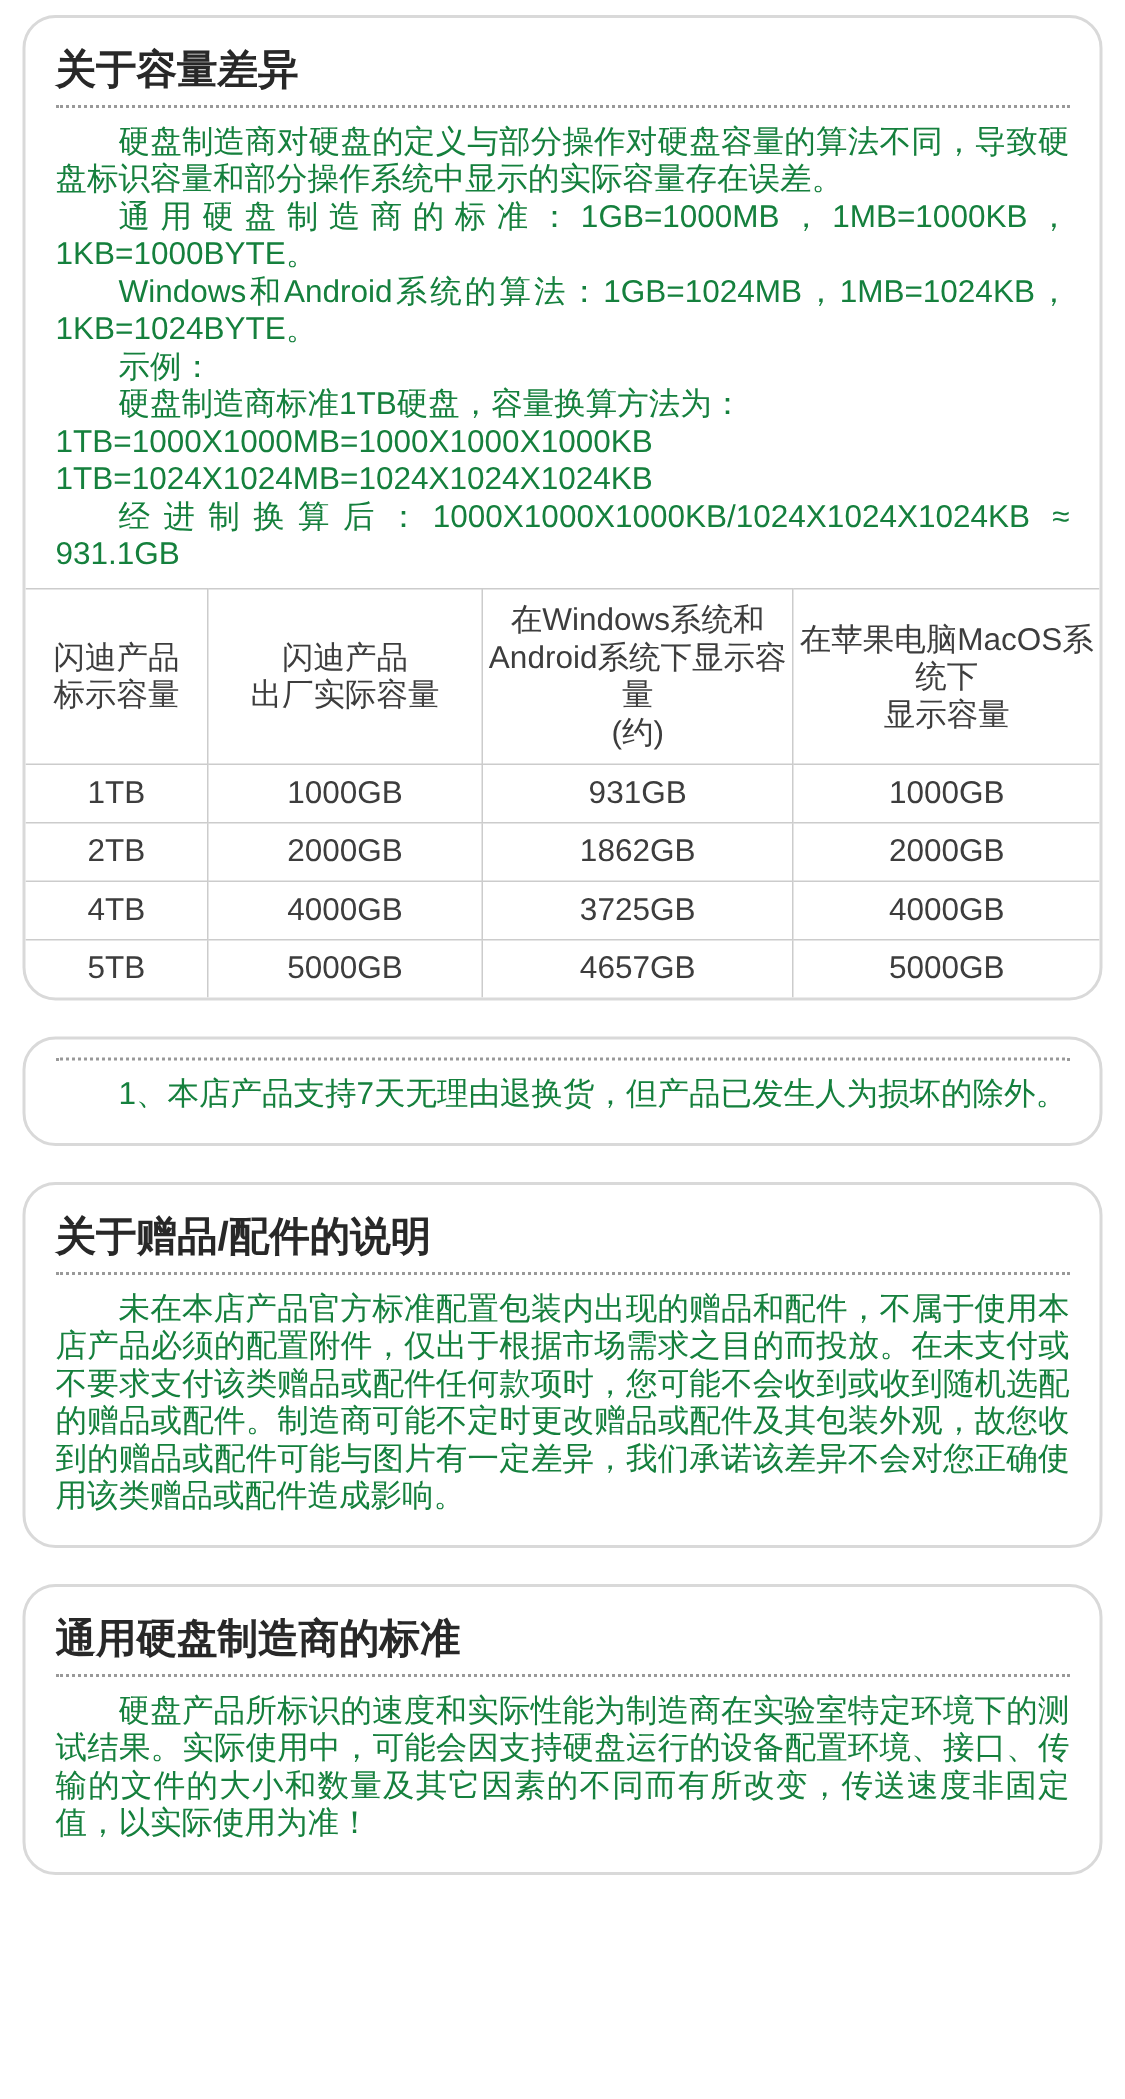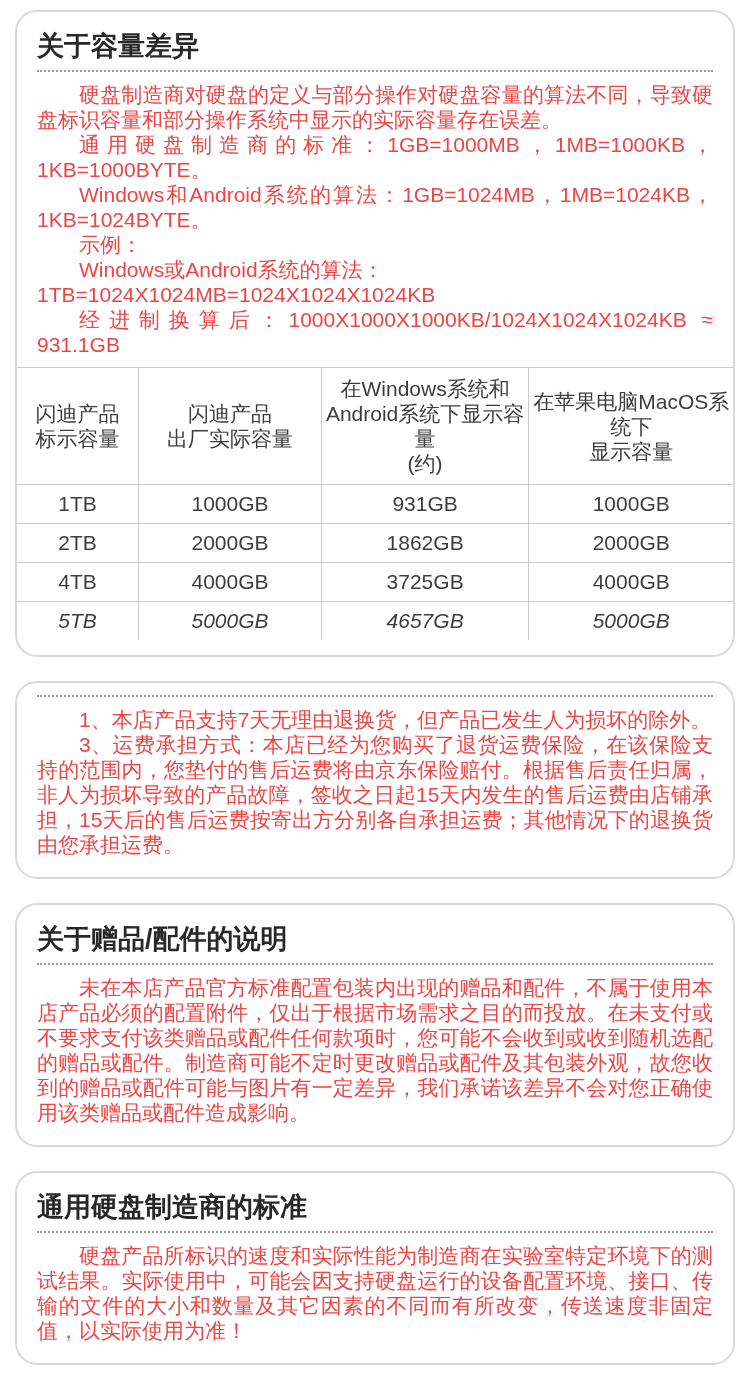--- a/index.html
+++ b/index.html
@@ -11,39 +11,39 @@
   }
   .card{
     margin:0 15px 24px;
     border:2px solid #d9d9d9;
     border-radius:22px;
     padding:12px 20px 20px;
     box-sizing:border-box;
     background:#ffffff;
   }
   .card.first{margin-top:10px;}
-  .card.has-table{padding-bottom:15px;overflow:hidden;}
+  .card.has-table{padding-bottom:0;overflow:hidden;}
   .section-title{
     font-size:27px;
     font-weight:bold;
     color:#282828;
     line-height:36px;
     margin:4px 0 6px;
   }
   .divider{
     border:none;
     border-top:2px dotted #999999;
     margin:0 0 10px;
     height:0;
   }
   .para{
     font-size:21px;
     line-height:25px;
     margin:0;
-    color:#ef4444;
+    color:#15803d;
     text-align:justify;
   }
   .para.indent{text-indent:2em;}
   .capacity-table{
     width:calc(100% + 40px);
     margin:10px -20px 0;
     border-collapse:collapse;
     table-layout:fixed;
   }
   .capacity-table th,
@@ -59,37 +59,38 @@
     line-height:25px;
     padding:8px 2px;
     white-space:pre-line;
   }
   .capacity-table td{
     padding:7px 2px;
     line-height:24px;
   }
   .capacity-table tr > *:first-child{border-left:none;}
   .capacity-table tr > *:last-child{border-right:none;}
-  .capacity-table tbody tr:last-child td{border-bottom:none;font-style:italic;}
+  .capacity-table tbody tr:last-child td{border-bottom:none;}
   .col-1{width:17%;}
   .col-2{width:25.5%;}
   .col-3{width:29%;}
   .col-4{width:28.5%;}
 </style>
 </head>
 <body>
 
 <section class="card first has-table">
   <h2 class="section-title">关于容量差异</h2>
   <hr class="divider">
   <p class="para indent">硬盘制造商对硬盘的定义与部分操作对硬盘容量的算法不同，导致硬盘标识容量和部分操作系统中显示的实际容量存在误差。</p>
   <p class="para indent">通用硬盘制造商的标准：1GB=1000MB，1MB=1000KB，1KB=1000BYTE。</p>
   <p class="para indent">Windows和Android系统的算法：1GB=1024MB，1MB=1024KB，1KB=1024BYTE。</p>
   <p class="para indent">示例：</p>
-  <p class="para indent">Windows或Android系统的算法：</p>
+  <p class="para indent">硬盘制造商标准1TB硬盘，容量换算方法为：</p>
+  <p class="para">1TB=1000X1000MB=1000X1000X1000KB</p>
   <p class="para">1TB=1024X1024MB=1024X1024X1024KB</p>
   <p class="para indent">经进制换算后：1000X1000X1000KB/1024X1024X1024KB ≈ 931.1GB</p>
 
   <table class="capacity-table">
     <colgroup>
       <col class="col-1">
         <col class="col-2">
         <col class="col-3">
         <col class="col-4">
     </colgroup>
@@ -131,21 +132,20 @@
         <td>4657GB</td>
         <td>5000GB</td>
       </tr>
     </tbody>
   </table>
 </section>
 
 <section class="card">
   <hr class="divider">
   <p class="para indent">1、本店产品支持7天无理由退换货，但产品已发生人为损坏的除外。</p>
-  <p class="para indent">3、运费承担方式：本店已经为您购买了退货运费保险，在该保险支持的范围内，您垫付的售后运费将由京东保险赔付。根据售后责任归属，非人为损坏导致的产品故障，签收之日起15天内发生的售后运费由店铺承担，15天后的售后运费按寄出方分别各自承担运费；其他情况下的退换货由您承担运费。</p>
 </section>
 
 <section class="card">
   <h2 class="section-title">关于赠品/配件的说明</h2>
   <hr class="divider">
   <p class="para indent">未在本店产品官方标准配置包装内出现的赠品和配件，不属于使用本店产品必须的配置附件，仅出于根据市场需求之目的而投放。在未支付或不要求支付该类赠品或配件任何款项时，您可能不会收到或收到随机选配的赠品或配件。制造商可能不定时更改赠品或配件及其包装外观，故您收到的赠品或配件可能与图片有一定差异，我们承诺该差异不会对您正确使用该类赠品或配件造成影响。</p>
 </section>
 
 <section class="card">
   <h2 class="section-title">通用硬盘制造商的标准</h2>

